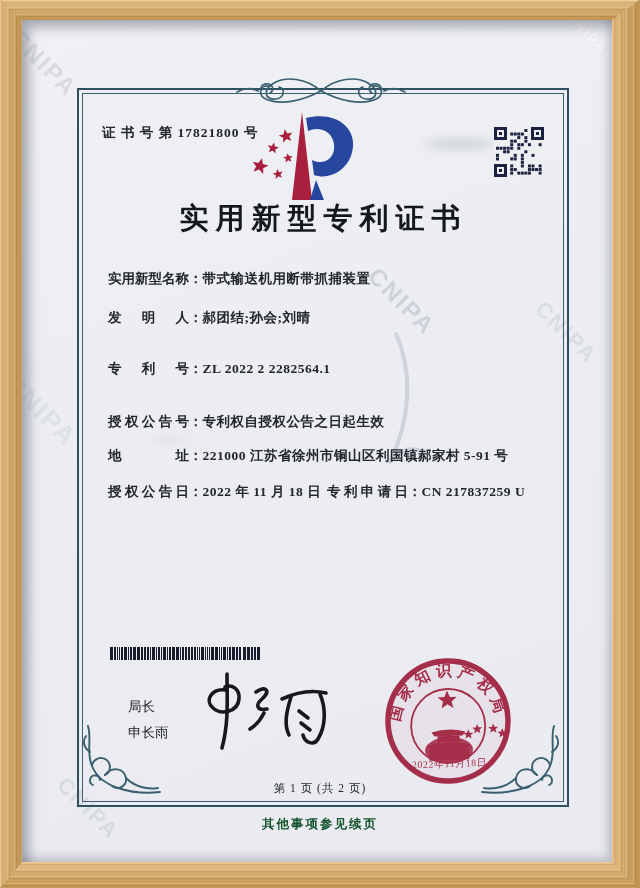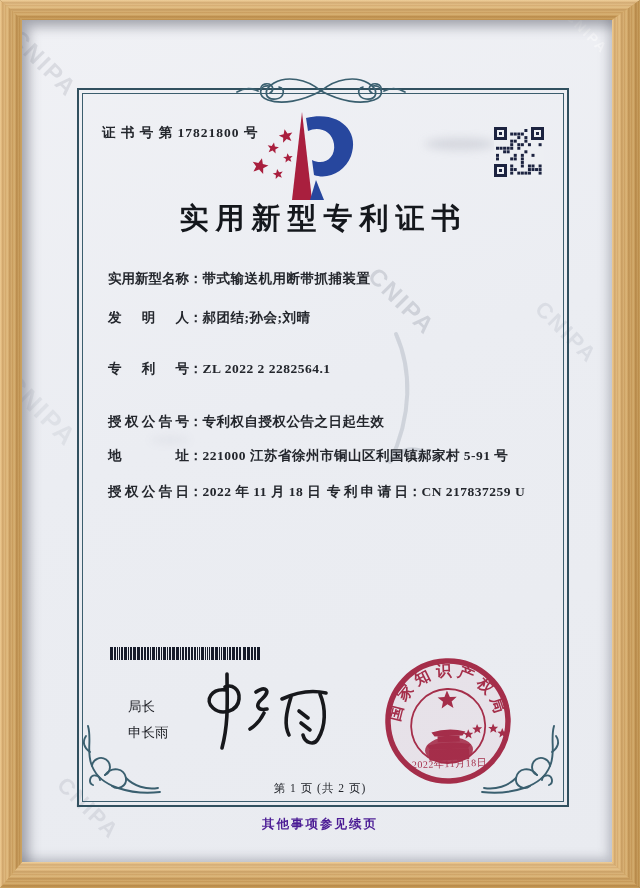--- a/index.html
+++ b/index.html
@@ -60,21 +60,21 @@
   .grant2{position:absolute;left:219px;top:0;white-space:nowrap;}
   .paras{left:108px;top:504px;width:446px;font-size:12.5px;line-height:18.6px;color:#26272c;
     text-align:justify;letter-spacing:.6px;}
   .paras p{margin:0 0 3px 0;text-indent:2em;}
   .barcode{left:110px;top:647px;width:153px;height:13px;display:flex;align-items:stretch;}
   .barcode i{display:block;background:#171c2b;}
   .director{left:112px;top:694px;font-family:"Liberation Sans","DejaVu Sans",sans-serif;
     font-weight:400;font-size:13.5px;color:#1c1e24;line-height:26px;margin-left:16px;}
   .page-ind{left:0;top:781px;width:640px;text-align:center;font-size:11.5px;color:#23262c;letter-spacing:1px;}
   .cont-note{left:0;top:816px;width:640px;text-align:center;font-size:12.5px;font-weight:600;
-    color:#4c1d95;letter-spacing:2px;}
+    color:#14532d;letter-spacing:2px;}
   .sig{left:196px;top:668px;z-index:6;}
   .seal{left:377px;top:650px;z-index:7;opacity:.93;mix-blend-mode:multiply;transform:rotate(-2deg);}
   .logo{left:238px;top:110px;}
   .qr{left:494px;top:127px;}
   .squiggle{left:368px;top:330px;z-index:2;}
 </style>
 </head>
 <body>
 
 <div class="photo">

